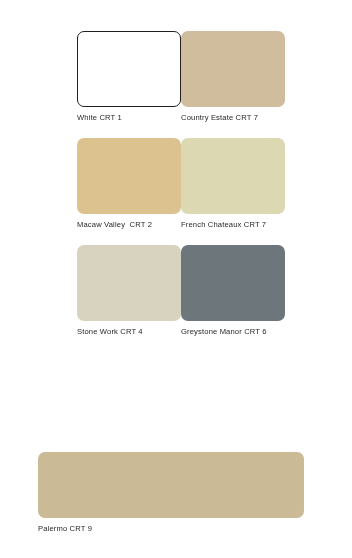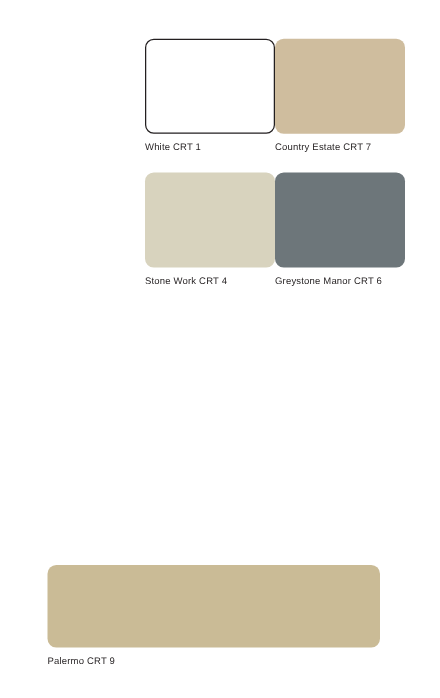--- a/index.html
+++ b/index.html
@@ -28,21 +28,21 @@
   
   .grid {
     position: absolute;
     left: 38px;
     top: 31px;
     width: 266px;
   }
 
   .row {
     display: flex;
-    justify-content: flex-end;
+    justify-content: center;
     width: 286px;
     margin-bottom: 15px;
   }
 
   .cell {
     width: 104px;
   }
 
   .swatch {
     width: 104px;
@@ -95,20 +95,30 @@
       <div class="cell">
         <div class="swatch outlined" style="background: rgb(255, 255, 255); border: 1px solid rgb(35, 31, 32);"></div>
         <div class="caption">White CRT 1</div>
       </div>
       <div class="cell">
         <div class="swatch" style="background: rgb(207, 189, 158);"></div>
         <div class="caption">Country Estate CRT 7</div>
       </div>
     </div>
 
+    <div class="row">
+      <div class="cell">
+        <div class="swatch" style="background: rgb(219, 194, 142);"></div>
+        <div class="caption">Macaw Valley  CRT 2</div>
+      </div>
+      <div class="cell">
+        <div class="swatch" style="background: rgb(220, 216, 177);"></div>
+        <div class="caption">French Chateaux CRT 7</div>
+      </div>
+    </div>
 
 
     <div class="row">
       <div class="cell">
         <div class="swatch" style="background: rgb(216, 211, 190);"></div>
         <div class="caption">Stone Work CRT 4</div>
       </div>
       <div class="cell">
         <div class="swatch" style="background: rgb(109, 118, 122);"></div>
         <div class="caption">Greystone Manor CRT 6</div>

